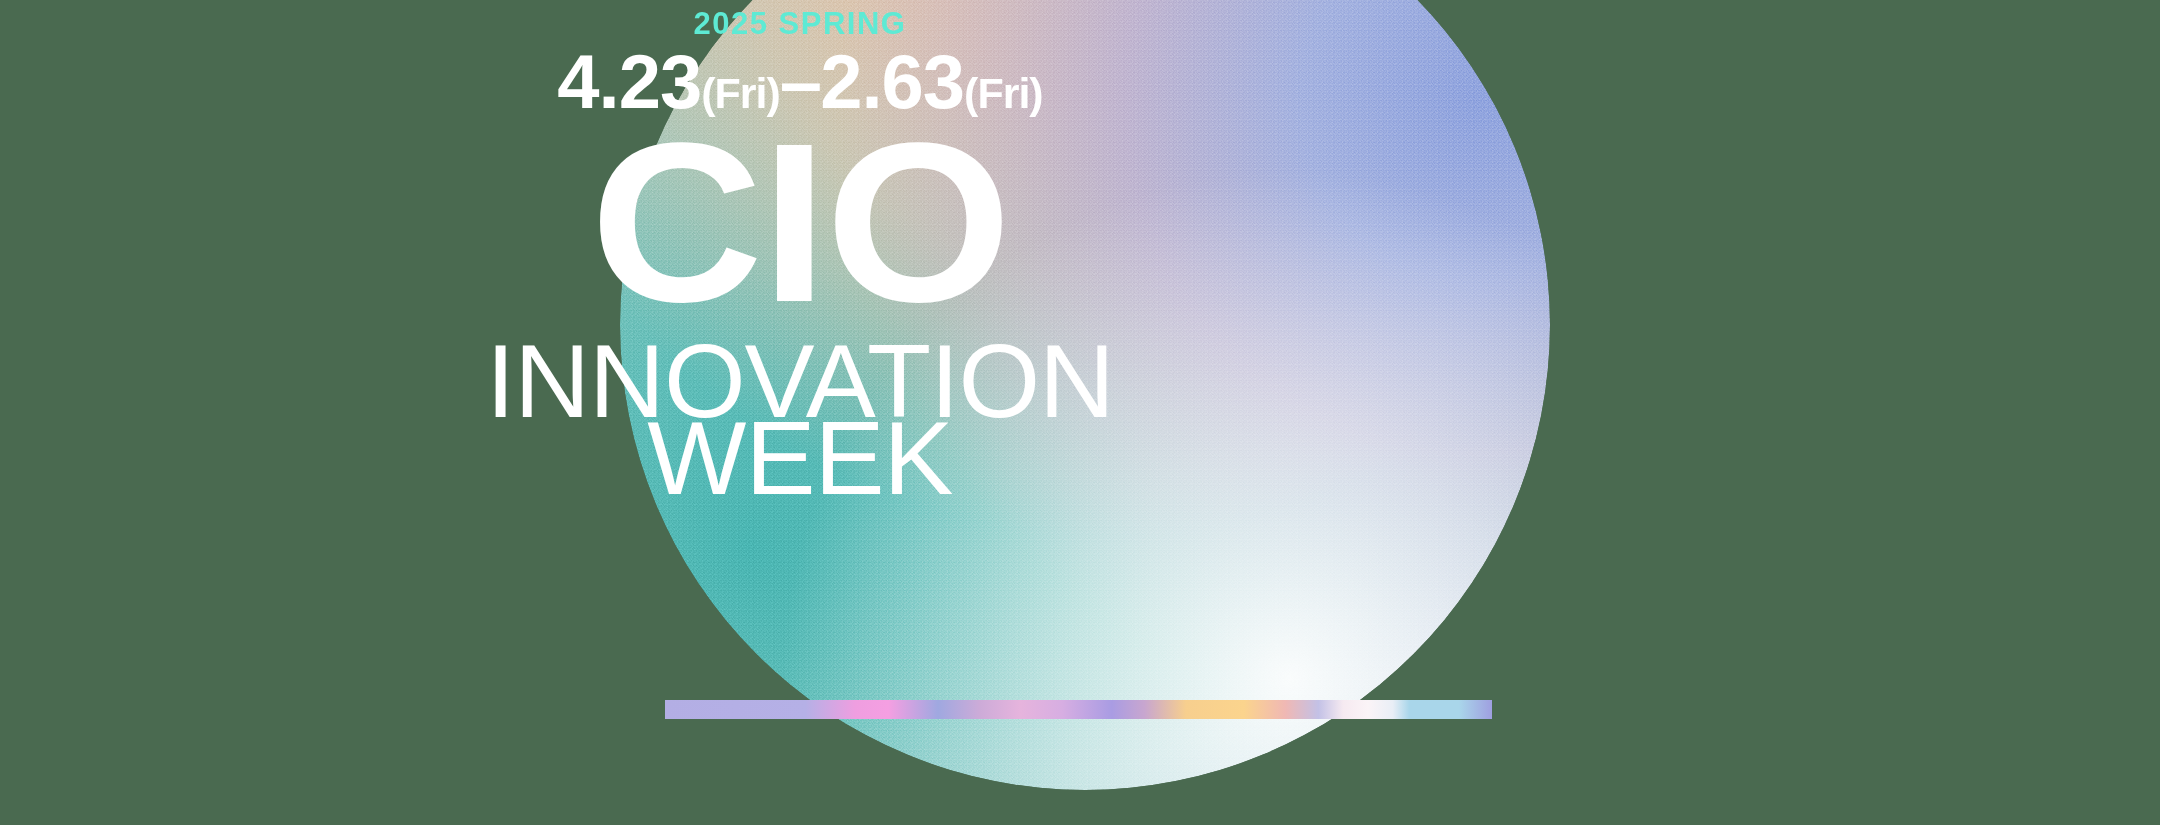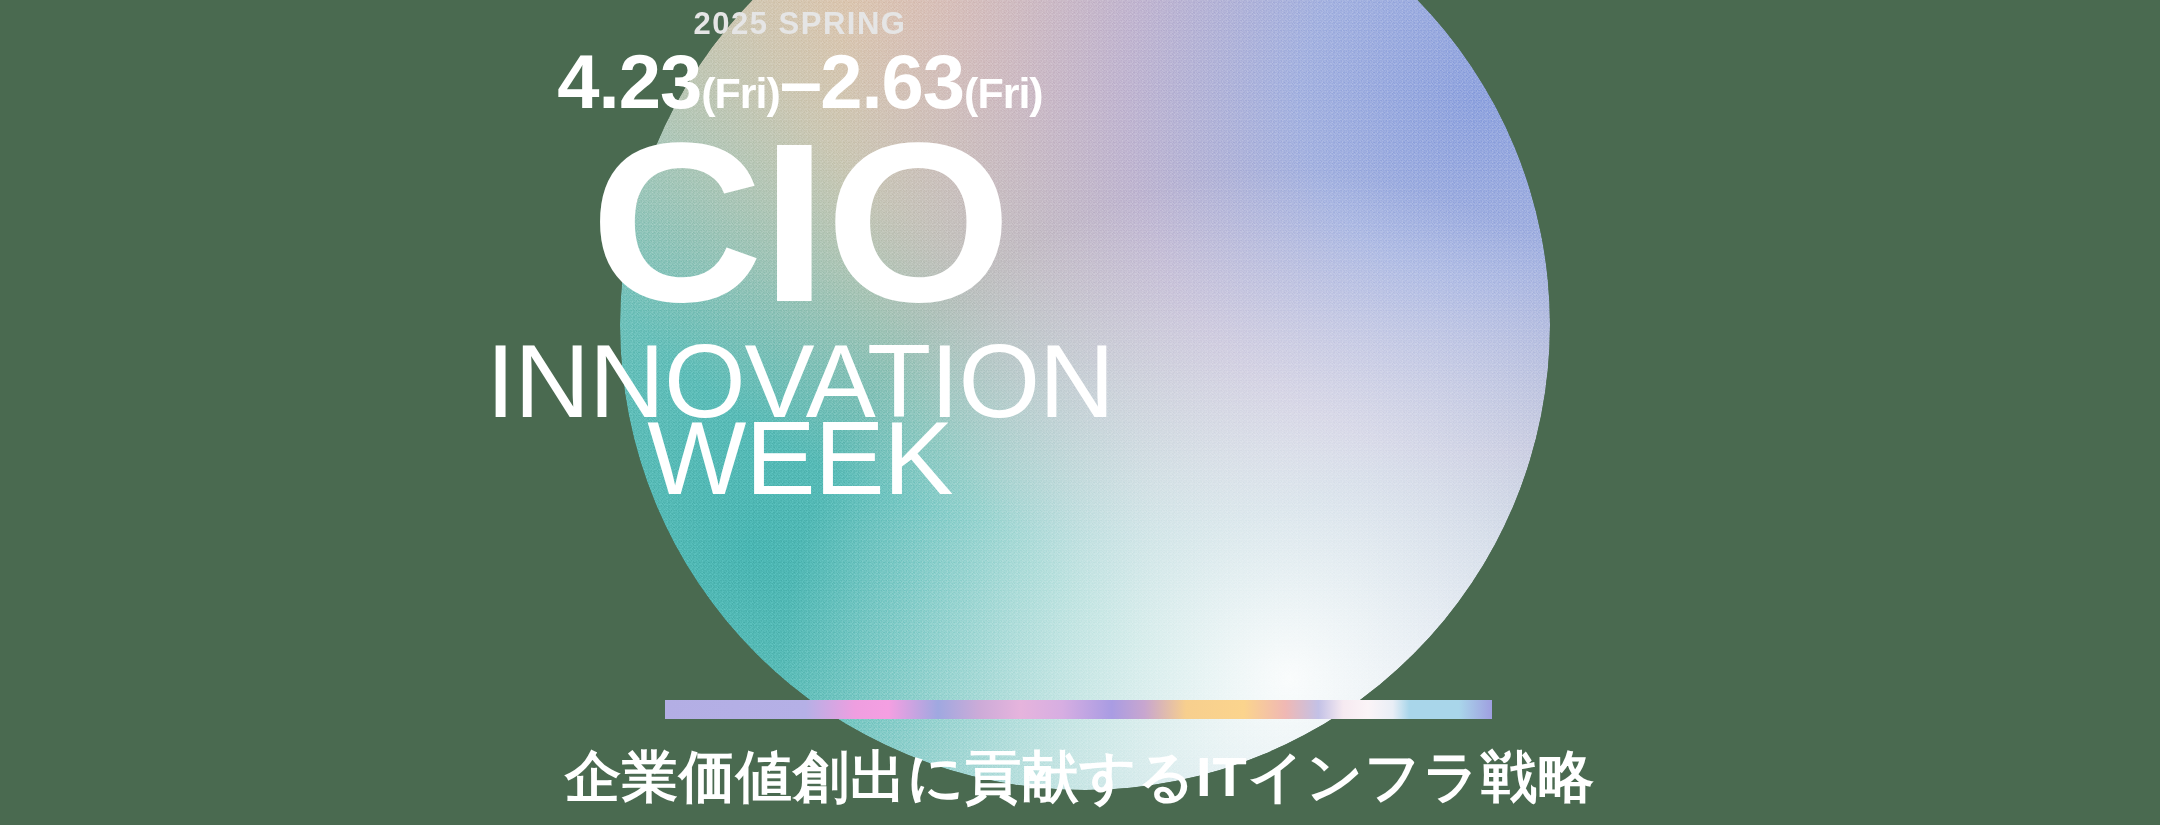--- a/index.html
+++ b/index.html
@@ -59,21 +59,21 @@
     text-align:center;
   }
 
   .spring {
     position:absolute;
     left:0; width:1600px;
     top:8px;
     font-size:31px;
     font-weight:bold;
     letter-spacing:1.5px;
-    color:#e5e5e5;
+    color:#5eead4;
     line-height:1;
   }
 
   .dateline {
     position:absolute;
     left:0; width:1600px;
     top:44px;
     color:#ffffff;
     line-height:1;
     white-space:nowrap;
@@ -180,16 +180,15 @@
     </div>
 
     <div class="cio">CIO</div>
 
     <div class="innov">INNOVATION</div>
 
     <div class="weekline">WEEK</div>
 
     <div id="bar"></div>
 
-    <div class="tagline">企業価値創出に貢献するITインフラ戦略</div>
 
   </div>
 </div>
 
 </body></html>

